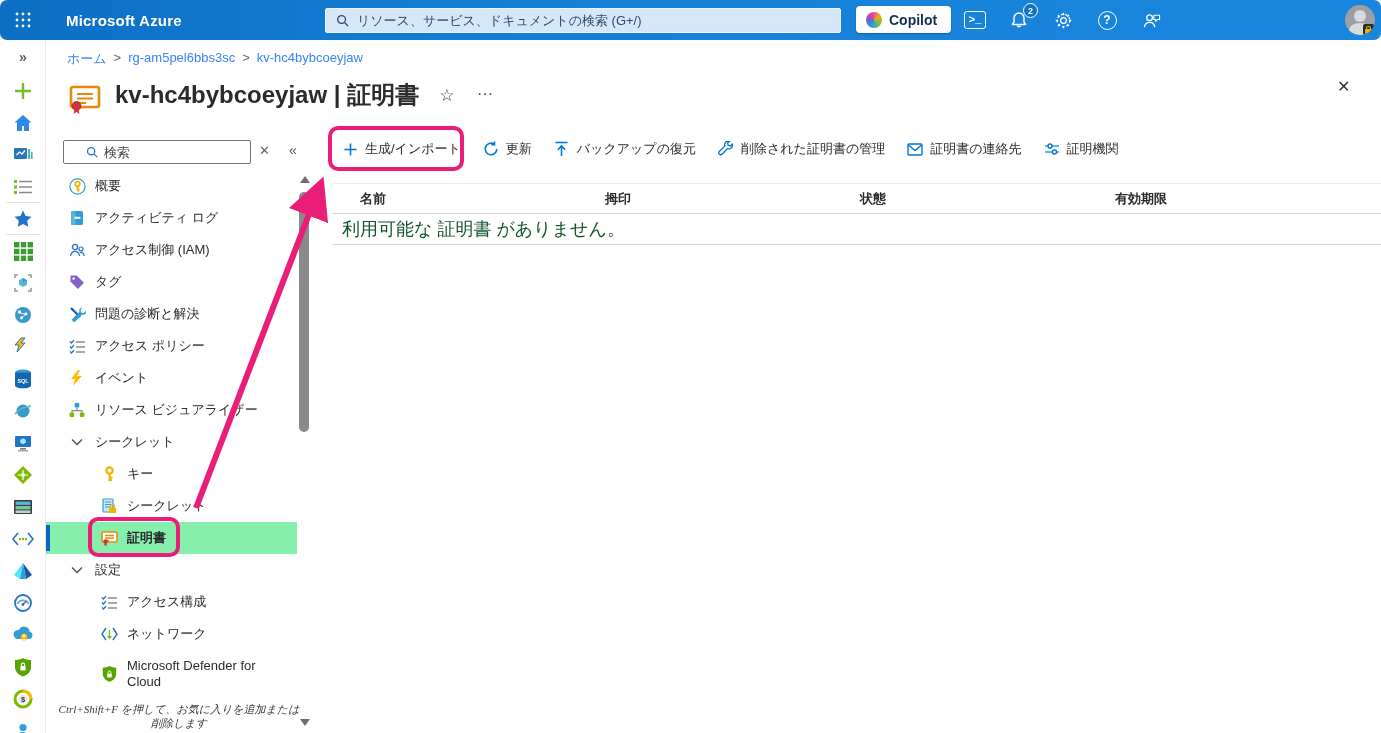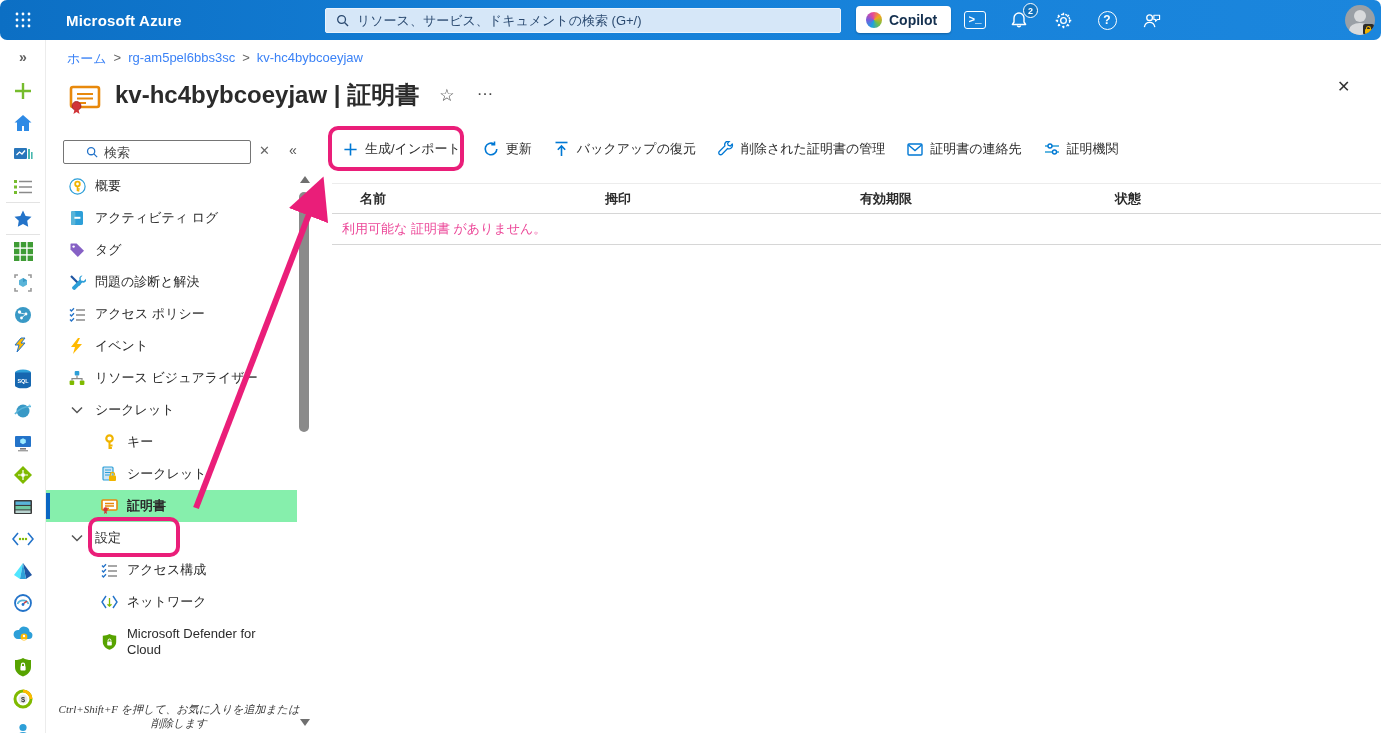--- a/index.html
+++ b/index.html
@@ -94,21 +94,21 @@
 
   
   .main { position:absolute; left:332px; top:128px; width:1049px; height:605px; background:#fff; z-index:3; }
   .cmdbar { display:flex; align-items:center; gap:22px; height:42px; padding-left:10px; }
   .cmd { display:flex; align-items:center; gap:7px; font-size:13px; color:#2b2b2b; cursor:pointer; white-space:nowrap; }
   .cmd .cicon { width:16px; height:16px; display:flex; align-items:center; justify-content:center; }
   .grid-head { display:grid; grid-template-columns:245px 255px 255px 1fr; padding-left:28px;
     height:31px; align-items:center; border-top:1px solid #ececec; border-bottom:1px solid #d6d6d6;
     font-size:13px; font-weight:bold; color:#2b2b2b; margin-top:13px; }
   .grid-empty { display:flex; align-items:center; padding-left:10px; height:31px;
-    border-bottom:1px solid #d6d6d6; font-size:13px; color:#ec4899; }
+    border-bottom:1px solid #d6d6d6; font-size:18px; color:#14532d; }
 
   
   .annot-box { position:absolute; border:4px solid #ea1e79; border-radius:10px; z-index:40; pointer-events:none; }
   .annot-box.b1 { left:328px; top:126px; width:136px; height:45px; }
   .annot-box.b2 { left:88px; top:517px; width:92px; height:40px; }
   .annot-arrow { position:absolute; left:0; top:0; width:1381px; height:733px; z-index:39; pointer-events:none; }
 
   .icon-svg { display:block; }
 </style>
 </head>
@@ -406,20 +406,31 @@
           <svg width="16" height="16" viewBox="0 0 16 16">
               <rect x="2" y="1" width="12" height="14" rx="1.6" fill="#2d9fd8"></rect>
               <rect x="2" y="1" width="4.4" height="14" rx="1.6" fill="#59b4d9"></rect>
               <rect x="5.4" y="6.8" width="6" height="2" fill="#fff"></rect>
             </svg>
         </span>
         <span class="lbl">アクティビティ ログ</span>
       </div>
       <div class="nav-row">
         <span class="nicon">
+          <svg width="17" height="16" viewBox="0 0 17 16">
+              <circle cx="6" cy="5" r="2.6" fill="none" stroke="#2373c9" stroke-width="1.3"></circle>
+              <path d="M1.5 14c.5-3 2.2-4.6 4.5-4.6S10 11 10.5 14" fill="none" stroke="#2373c9" stroke-width="1.3"></path>
+              <circle cx="12" cy="7" r="2" fill="none" stroke="#2373c9" stroke-width="1.2"></circle>
+              <path d="M10.8 10.6c2-.6 4 .8 4.5 3.4" fill="none" stroke="#2373c9" stroke-width="1.2"></path>
+            </svg>
+        </span>
+        <span class="lbl">アクセス制御 (IAM)</span>
+      </div>
+      <div class="nav-row">
+        <span class="nicon">
           <svg width="16" height="16" viewBox="0 0 16 16">
               <path d="M1.5 7.5V2a.6.6 0 0 1 .6-.6h5.5L15 8.8 8.8 15z" fill="#8661c5"></path>
               <circle cx="4.6" cy="4.6" r="1.2" fill="#fff"></circle>
             </svg>
         </span>
         <span class="lbl">タグ</span>
       </div>
       <div class="nav-row">
         <span class="nicon">
           <svg width="17" height="17" viewBox="0 0 17 17">
@@ -596,22 +607,22 @@
               <circle cx="10.5" cy="10" r="2" fill="#fff" stroke="#0078d4" stroke-width="1.4"></circle>
             </svg>
         </span>
         <span>証明機関</span>
       </div>
     </div>
 
     <div class="grid-head">
       <span>名前</span>
       <span>拇印</span>
+      <span>状態</span>
       <span>有効期限</span>
-      <span>状態</span>
     </div>
     <div class="grid-empty">利用可能な 証明書 がありません。</div>
   </div>
 
   <div class="annot-box b1"></div>
   <div class="annot-box b2"></div>
   <svg class="annot-arrow" viewBox="0 0 1381 733">
     <defs>
       <marker id="ah" markerWidth="7" markerHeight="7" refX="3.5" refY="3.5" orient="auto">
         <path d="M0 0 L7 3.5 L0 7 z" fill="#ea1e79"></path>

